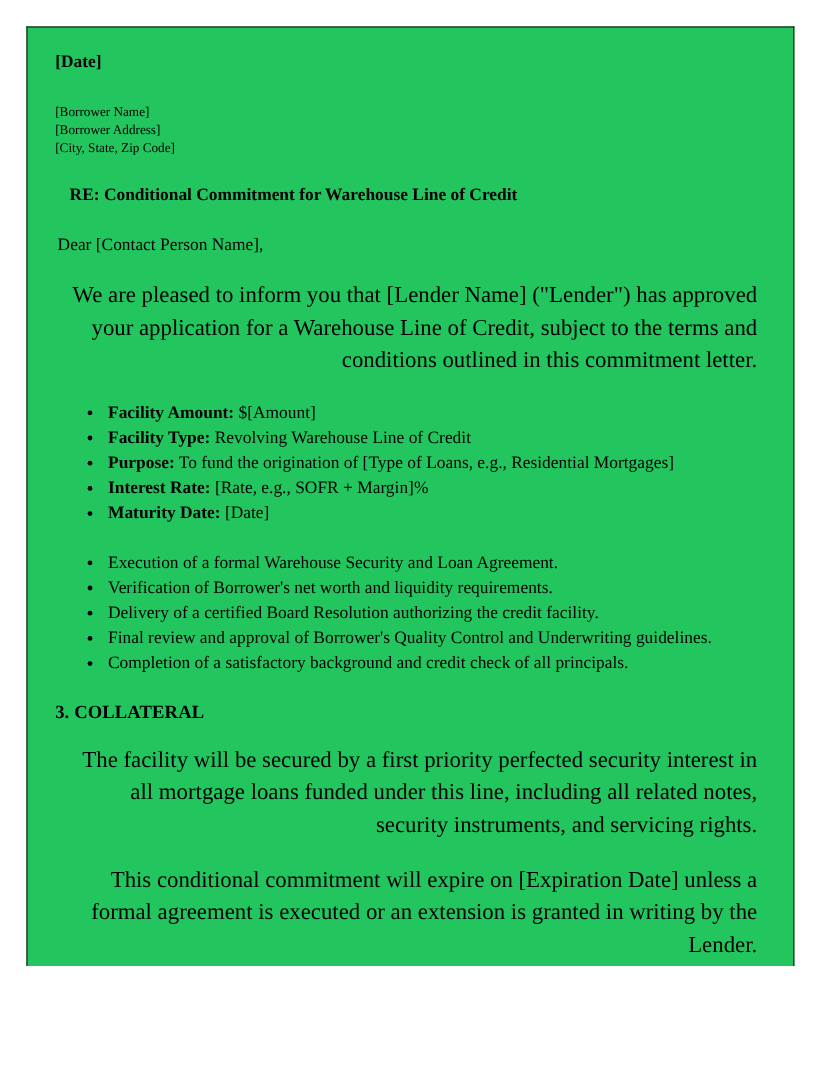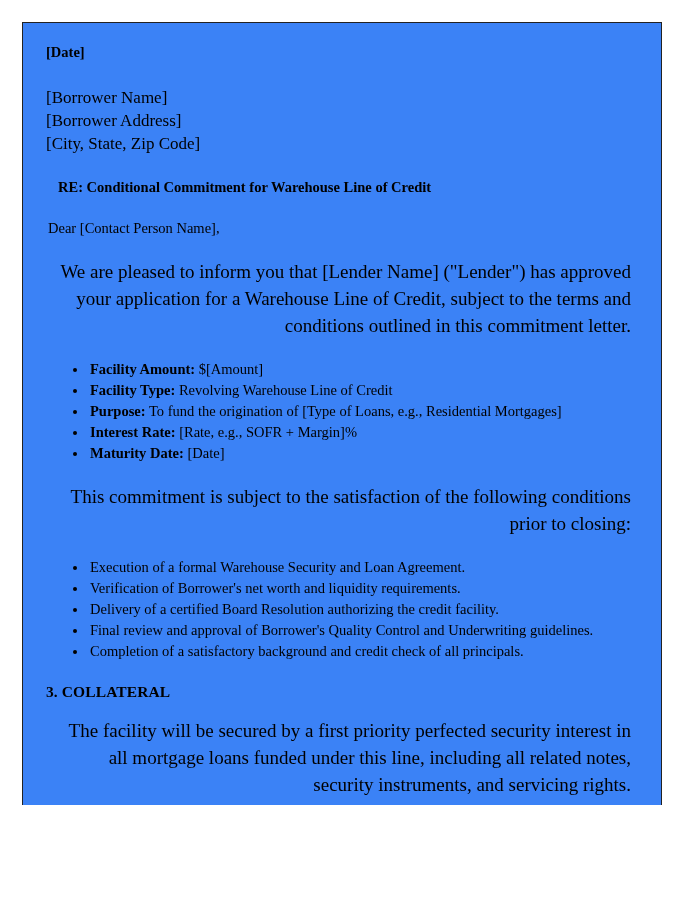--- a/index.html
+++ b/index.html
@@ -18,37 +18,37 @@
   
   .page-sheet {
     position: absolute;
     left: 22px;
     top: 22px;
     width: 640px;
     height: 783px;
     box-sizing: border-box;
     border: 1px solid #222222;
     border-bottom: none;
-    background: #3b82f6;
+    background: #22c55e;
     overflow: hidden;
   }
 
   .page-inner {
     padding: 20px 30px 0 23px;
   }
 
   .doc-date {
     font-weight: bold;
     font-size: 14.5px;
     line-height: 1.25;
     margin: 0 0 26px 0;
   }
 
   .address-block {
-    font-size: 17px;
+    font-size: 11px;
     line-height: 1.35;
     margin: 0 0 22px 0;
   }
   .address-line { display: block; }
 
   .re-line {
     font-weight: bold;
     font-size: 14.5px;
     line-height: 1.3;
     margin: 0 0 22px 12px;
@@ -124,21 +124,20 @@
       </li>
       <li>
         <span class="term">Interest Rate:</span><span> [Rate, e.g., SOFR + Margin]%</span>
       </li>
       <li>
         <span class="term">Maturity Date:</span><span> [Date]</span>
       </li>
     </ul>
 
 
-    <p class="body-para intro-para">This commitment is subject to the satisfaction of the following conditions prior to closing:</p>
 
     <ul class="doc-list">
       <li>Execution of a formal Warehouse Security and Loan Agreement.</li>
       <li>Verification of Borrower's net worth and liquidity requirements.</li>
       <li>Delivery of a certified Board Resolution authorizing the credit facility.</li>
       <li>Final review and approval of Borrower's Quality Control and Underwriting guidelines.</li>
       <li>Completion of a satisfactory background and credit check of all principals.</li>
     </ul>
 
     <h2 class="section-heading">3. COLLATERAL</h2>

